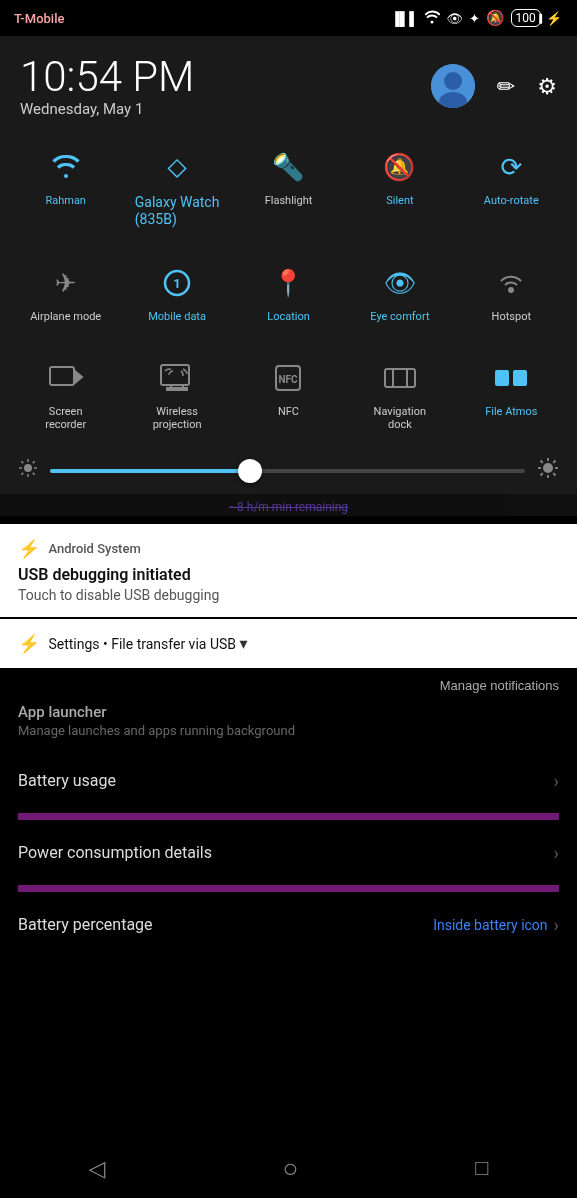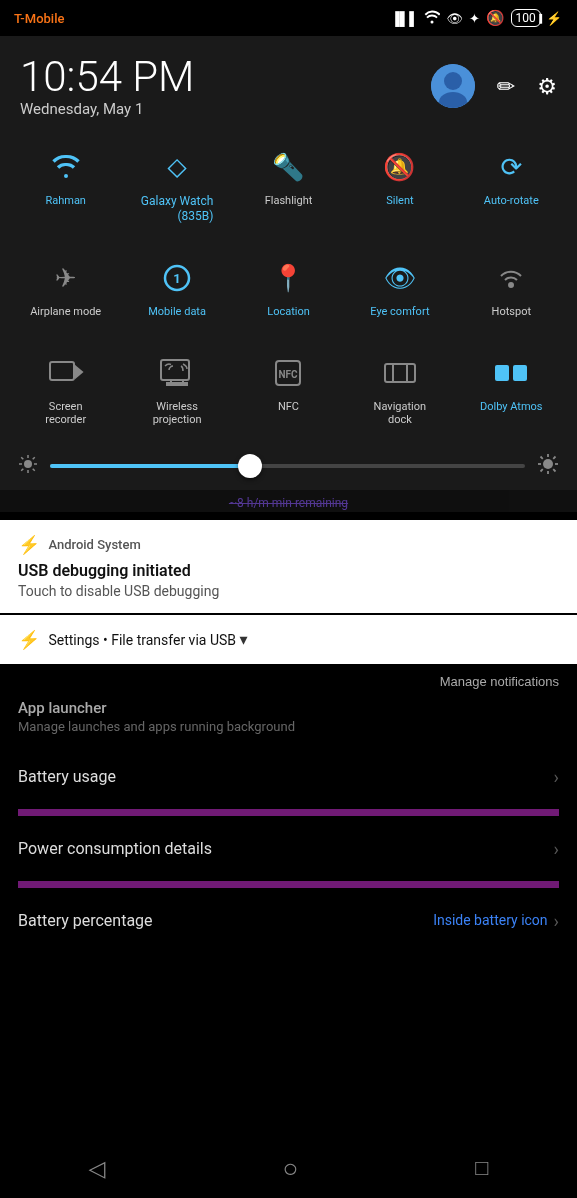--- a/index.html
+++ b/index.html
@@ -15,21 +15,21 @@
     
     .status-bar {
       display: flex;
       justify-content: space-between;
       align-items: center;
       padding: 6px 14px;
       background: #000;
       height: 36px;
     }
     .status-bar-left {
-      color: #f97316;
+      color: #fca5a5;
       font-size: 13px;
       font-weight: 500;
     }
     .status-bar-right {
       display: flex;
       align-items: center;
       gap: 6px;
     }
 
     
@@ -293,21 +293,21 @@
         <path d="M16 21a2 2 0 1 1 0 4 2 2 0 0 1 0-4zM16 13c2.6 0 5 1 6.8 2.7l2.4-2.4A12 12 0 0 0 16 10a12 12 0 0 0-9.2 3.3l2.4 2.4A8.5 8.5 0 0 1 16 13zM16 5c4.4 0 8.4 1.8 11.3 4.7l2.4-2.4A18.5 18.5 0 0 0 16 2 18.5 18.5 0 0 0 2.3 7.3l2.4 2.4A14.6 14.6 0 0 1 16 5z"></path>
       </svg>
     </div>
     <span class="qs-label active">Rahman</span>
   </div>
 
   <div class="qs-item">
     <div class="qs-icon active" style="color:#4fc3f7;font-size:28px;">
       ⬦
     </div>
-    <span class="qs-label active" style="color:#4fc3f7;font-size:12px;text-align:right;">Galaxy Watch<br>(835B)</span>
+    <span class="qs-label active" style="color:#4fc3f7;font-size:14px;text-align:left;">Galaxy Watch<br>(835B)</span>
   </div>
 
   <div class="qs-item">
     <div class="qs-icon inactive" style="color:#888;font-size:26px;">🔦</div>
     <span class="qs-label">Flashlight</span>
   </div>
 
   <div class="qs-item">
     <div class="qs-icon active" style="color:#4fc3f7;font-size:26px;">🔕</div>
     <span class="qs-label active">Silent</span>
@@ -403,21 +403,21 @@
     <span class="qs-label">Navigation<br>dock</span>
   </div>
 
   <div class="qs-item">
     <div class="qs-icon active" style="color:#4fc3f7;">
       <svg width="36" height="28" viewBox="0 0 36 28" fill="none">
         <rect x="2" y="6" width="14" height="16" rx="2" fill="#4fc3f7"></rect>
         <rect x="20" y="6" width="14" height="16" rx="2" fill="#4fc3f7"></rect>
       </svg>
     </div>
-    <span class="qs-label active">Dolby Atmos</span>
+    <span class="qs-label active">File Atmos</span>
   </div>
 </div>
 
 <div class="brightness-bar">
   <span class="brightness-icon">
     <svg width="20" height="20" viewBox="0 0 20 20" fill="#888">
       <circle cx="10" cy="10" r="4"></circle>
       <line x1="10" y1="1" x2="10" y2="4" stroke="#888" stroke-width="1.5"></line>
       <line x1="10" y1="16" x2="10" y2="19" stroke="#888" stroke-width="1.5"></line>
       <line x1="1" y1="10" x2="4" y2="10" stroke="#888" stroke-width="1.5"></line>

